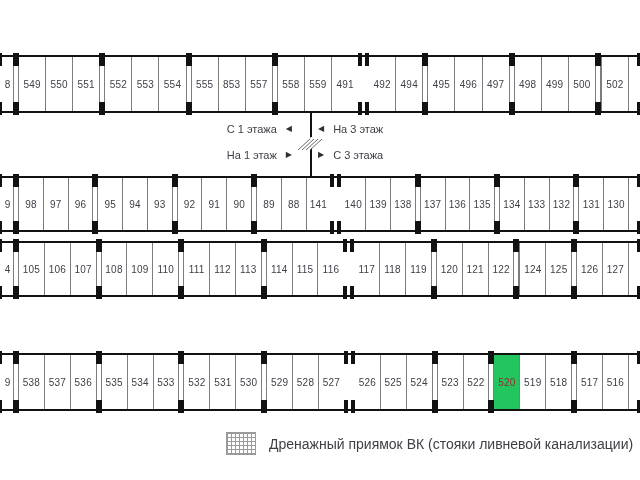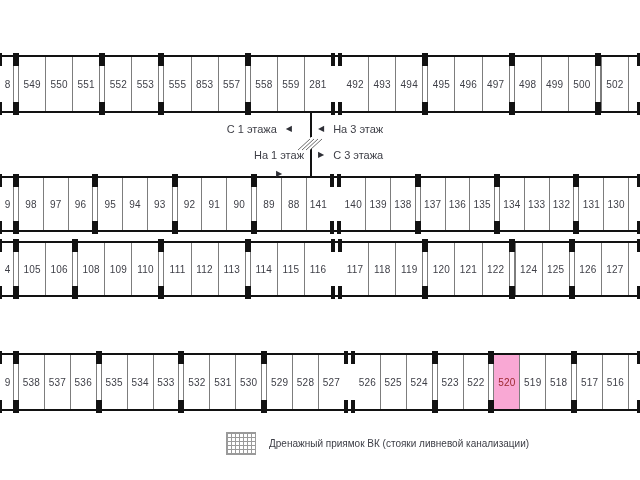--- a/index.html
+++ b/index.html
@@ -20,21 +20,21 @@
   #row2 { top: 241px; height: 56px; }
   #row3 { top: 353px; height: 58px; }
 
   .cell {
     flex: 1 1 0; min-width: 0;
     display: flex; align-items: center; justify-content: center;
     font-size: 10px; letter-spacing: 0.2px; color: #3e3f47;
     border-left: 1px solid #7d7d7d; background: #ffffff;
   }
   .cell.first { border-left: none; }
-  .cell.hl { background: #f9a8d4; color: #9c2830; }
+  .cell.hl { background: #22c55e; color: #9c2830; }
 
   .partialL {
     flex: 0 0 11px; display: flex; align-items: center; justify-content: center;
     font-size: 10px; color: #3e3f47; overflow: hidden;
   }
   .partialR { flex: 0 0 8px; border-left: 1px solid #7d7d7d; }
 
   .pcol {
     flex: 0 0 6px; position: relative; box-sizing: border-box;
     border-left: 1px solid #7d7d7d; border-right: 1px solid #7d7d7d;
@@ -69,62 +69,62 @@
   #stairs { position: absolute; top: 112px; left: 0; width: 640px; height: 66px; }
   .vline { position: absolute; left: 310px; top: 0; width: 2px; height: 66px; background: #121212; }
   .break-sym { position: absolute; left: 295px; top: 23px; width: 30px; height: 18px; }
   .slabel {
     position: absolute; display: flex; align-items: center; gap: 9px;
     font-size: 11px; color: #3d3e46; white-space: nowrap;
   }
   .slabel .arrow { font-size: 8px; line-height: 1; color: #2e2f36; }
   #s-tl { top: 11px; right: 348px; }
   #s-tr { top: 11px; left: 318px; }
-  #s-bl { top: 37px; right: 336px; flex-direction: column; }
+  #s-bl { top: 37px; right: 348px; }
   #s-br { top: 37px; left: 318px; }
 
   
   #legend { position: absolute; top: 432px; left: 226px; display: flex; align-items: center; gap: 13px; }
   .swatch {
     width: 30px; height: 23px; box-sizing: border-box;
     border: 1px solid #9a9a9a;
     background-image:
       repeating-linear-gradient(0deg,  #9a9a9a 0 1px, transparent 1px 4px),
       repeating-linear-gradient(90deg, #9a9a9a 0 1px, transparent 1px 4px);
     background-color: #ffffff;
   }
-  .legend-text { font-size: 10px; color: #3d3e46; white-space: nowrap; }
+  .legend-text { font-size: 14px; color: #3d3e46; white-space: nowrap; }
 </style>
 </head>
 <body>
 
 <div class="prow" id="row0">
     <div class="edgecol left"></div>
     <div class="partialL">8</div>
     <div class="pcol"></div>
     <div class="cell first">549</div>
     <div class="cell">550</div>
     <div class="cell">551</div>
     <div class="pcol"></div>
     <div class="cell first">552</div>
     <div class="cell">553</div>
+    <div class="cell">554</div>
     <div class="pcol"></div>
     <div class="cell first">555</div>
     <div class="cell">853</div>
     <div class="cell">557</div>
     <div class="pcol"></div>
     <div class="cell first">558</div>
     <div class="cell">559</div>
-    <div class="cell">281</div>
+    <div class="cell">491</div>
     <div class="gap">
       <div class="blkcol"></div>
       <div class="blkcol"></div>
     </div>
     <div class="cell first">492</div>
-    <div class="cell">493</div>
     <div class="cell">494</div>
     <div class="pcol"></div>
     <div class="cell first">495</div>
     <div class="cell">496</div>
     <div class="cell">497</div>
     <div class="pcol"></div>
     <div class="cell first">498</div>
     <div class="cell">499</div>
     <div class="cell">500</div>
     <div class="pcol"></div>
@@ -171,20 +171,21 @@
     <div class="cell">130</div>
     <div class="partialR"></div>
     <div class="edgecol"></div>
   </div>
 <div class="prow" id="row2">
     <div class="edgecol left"></div>
     <div class="partialL">4</div>
     <div class="pcol"></div>
     <div class="cell first">105</div>
     <div class="cell">106</div>
+    <div class="cell">107</div>
     <div class="pcol"></div>
     <div class="cell first">108</div>
     <div class="cell">109</div>
     <div class="cell">110</div>
     <div class="pcol"></div>
     <div class="cell first">111</div>
     <div class="cell">112</div>
     <div class="cell">113</div>
     <div class="pcol"></div>
     <div class="cell first">114</div>

